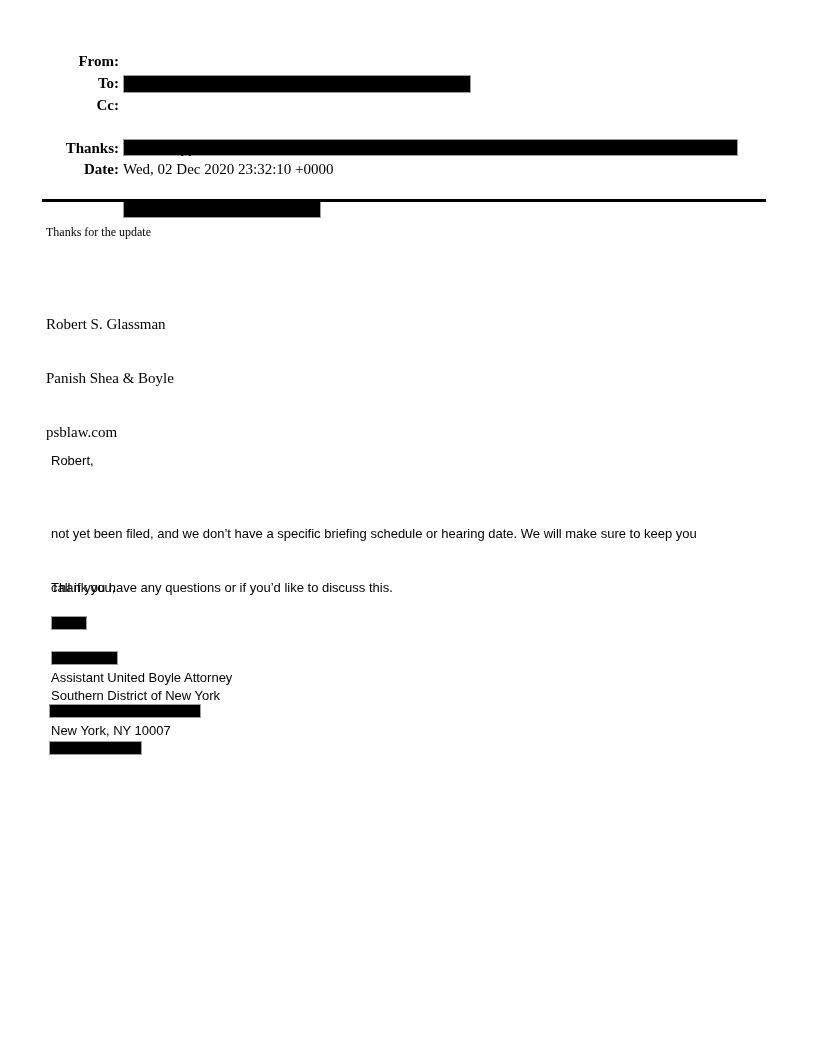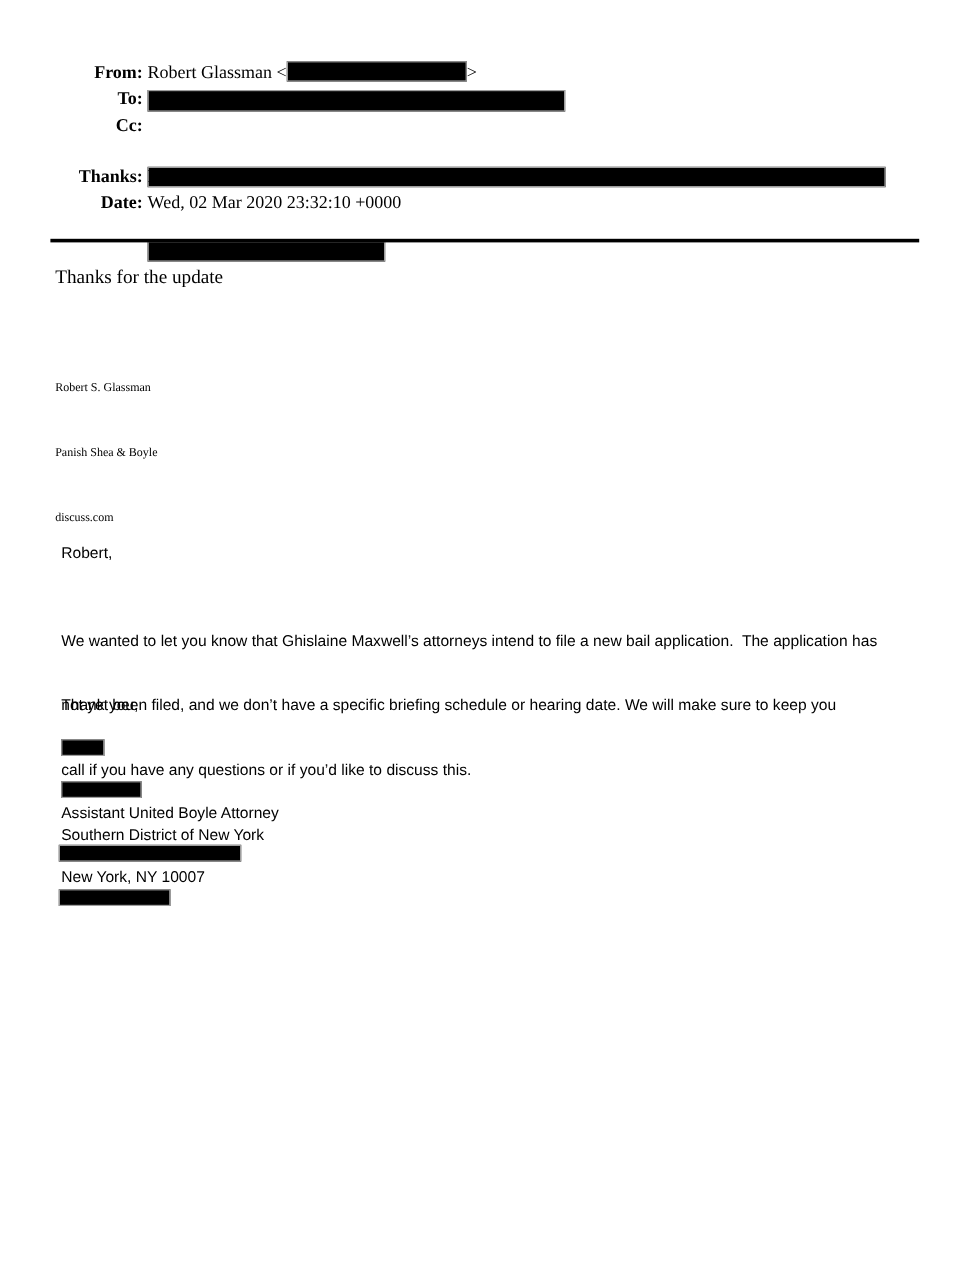--- a/index.html
+++ b/index.html
@@ -43,27 +43,27 @@
     position: absolute;
     left: 42px;
     top: 199px;
     width: 724px;
     height: 3px;
     background: #000000;
   }
   
   .serif-line {
     position: absolute;
-    font-size: 16px;
+    font-size: 12px;
     line-height: 18px;
     white-space: pre;
   }
   .serif-block {
     position: absolute;
-    font-size: 10px;
+    font-size: 15px;
     line-height: 18px;
     white-space: pre;
   }
   
   .sans-line {
     position: absolute;
     font-family: "Liberation Sans", "DejaVu Sans", sans-serif;
     font-size: 13px;
     line-height: 18px;
     white-space: pre;
@@ -79,21 +79,20 @@
 </style>
 </head>
 <body>
 
 <div class="page">
 
   <div>
 
     <div class="hdr-row" style="top:51px">
       <div class="hdr-label">From:</div>
-      <div class="hdr-value"><span>Robert Glassman &lt;</span><span class="redaction red-inline" style="width:150px;height:17px"></span><span>&gt;</span></div>
     </div>
 
     <div class="hdr-row" style="top:73px">
       <div class="hdr-label">To:</div>
       <div class="hdr-value"><span class="redaction" style="width:348px;height:18px;margin-top:2px"></span></div>
     </div>
 
     <div class="hdr-row" style="top:95px">
       <div class="hdr-label">Cc:</div>
       <div class="hdr-value">
@@ -102,40 +101,39 @@
       </div>
     </div>
 
     <div class="hdr-row" style="top:138px">
       <div class="hdr-label">Thanks:</div>
       <div class="hdr-value">Re: bail application</div>
     </div>
 
     <div class="hdr-row" style="top:159px">
       <div class="hdr-label">Date:</div>
-      <div class="hdr-value">Wed, 02 Mar 2020 23:32:10 +0000</div>
+      <div class="hdr-value">Wed, 02 Dec 2020 23:32:10 +0000</div>
     </div>
 
   </div>
 
   <div class="rule"></div>
 
   <div class="serif-line" style="top:223px;left:46px">Thanks for the update</div>
 
   <div class="serif-block" style="top:279px;left:46px">
     <div>Robert S. Glassman</div>
     <div>Panish Shea &amp; Boyle</div>
-    <div>discuss.com</div>
+    <div>psblaw.com</div>
   </div>
 
 
   <div class="sans-line" style="top:452px;left:51px">Robert,</div>
 
   <div class="sans-block" style="top:489px;left:51px">
-    <div>We wanted to let you know that Ghislaine Maxwell’s attorneys intend to file a new bail application.  The application has</div>
     <div>not yet been filed, and we don’t have a specific briefing schedule or hearing date. We will make sure to keep you</div>
     <div>call if you have any questions or if you’d like to discuss this.</div>
   </div>
 
   <div class="sans-line" style="top:579px;left:51px">Thank you,</div>
 
   <span class="redaction abs" style="top:616px;left:51px;width:36px;height:14px"></span>
 
   <span class="redaction abs" style="top:651px;left:51px;width:67px;height:14px"></span>
 

